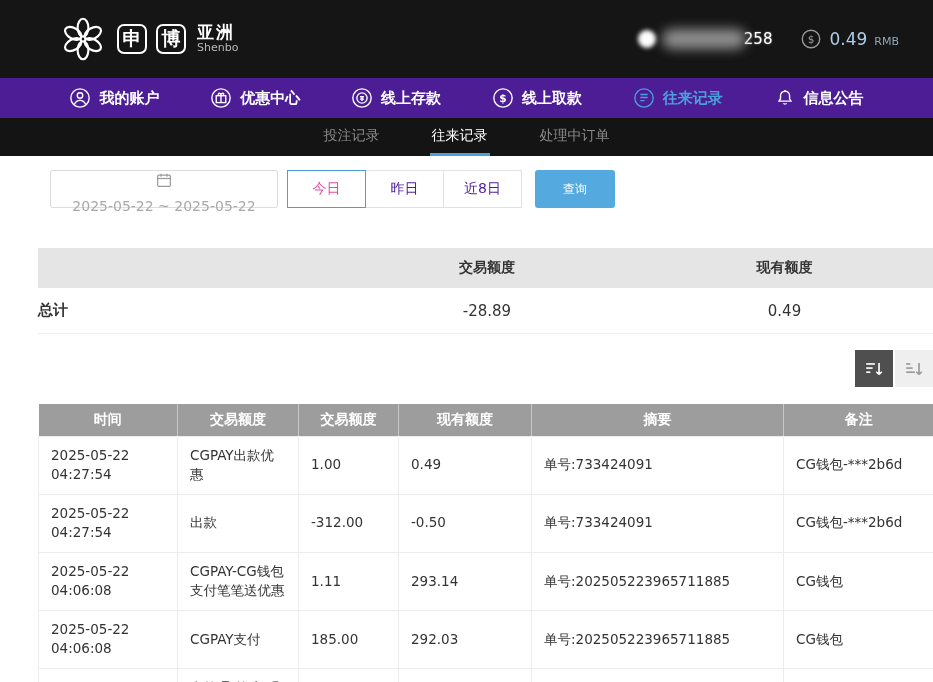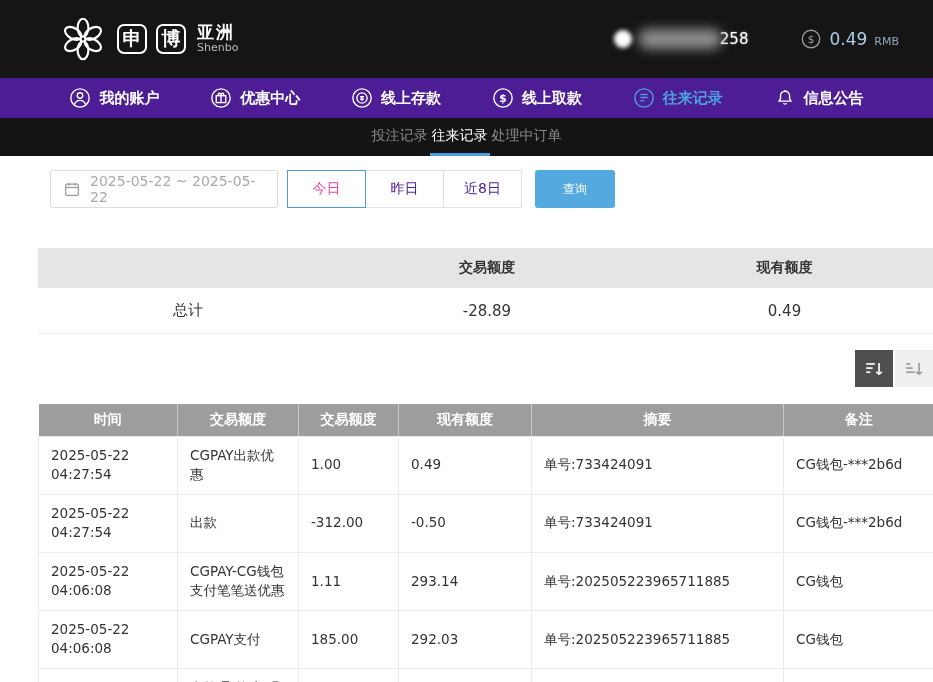--- a/index.html
+++ b/index.html
@@ -12,70 +12,70 @@
   .topbar { height:78px; background:#151515; display:flex; align-items:center;
     justify-content:space-between; padding:0 34px 0 58px; }
   .brand { display:flex; align-items:center; gap:9px; cursor:pointer; }
   .logo-flower svg { width:50px; height:50px; display:block; }
   .char-box { width:30px; height:30px; border:2px solid #fff; border-radius:7px;
     color:#fff; font-size:19px; font-weight:bold; display:flex; align-items:center;
     justify-content:center; }
   .brand-text { display:flex; flex-direction:column; line-height:1.15; margin-left:2px; }
   .brand-region { color:#fff; font-size:17px; letter-spacing:2px; font-weight:bold; }
   .brand-sub { color:#b9b9b9; font-size:11px; }
-  .top-right { display:flex; align-items:center; gap:52px; }
+  .top-right { display:flex; align-items:center; gap:28px; }
   .account { display:flex; align-items:center; gap:0; }
   .account-avatar { width:18px; height:18px; border-radius:50%; background:#fdfdfd;
     filter:blur(2px); }
   .account-blur { width:84px; height:20px; border-radius:10px; background:#8d8d8d;
     filter:blur(6px); margin:0 2px 0 6px; }
   .account-suffix { color:#fff; font-size:15px; margin-left:-4px; text-shadow:0 0 2px #999; }
   .balance { display:flex; align-items:center; gap:7px; }
   .balance-icon { color:#9a9a9a; }
   .balance-icon svg { width:22px; height:22px; display:block; }
   .balance-amount { color:#aecde8; font-size:17px; }
   .balance-currency { color:#8fa6b8; font-size:11px; margin-top:4px; }
   
   .mainnav { height:40px; background:#4c1d95; display:flex; align-items:center;
     justify-content:space-around; padding:0 44px; }
   .nav-item { display:flex; align-items:center; gap:8px; color:#fff; font-size:15px;
     font-weight:bold; cursor:pointer; white-space:nowrap; }
   .nav-item.active { color:#4ba0dc; }
   .nav-icon svg { width:22px; height:22px; display:block; }
   
-  .subnav { height:38px; background:#141414; display:flex; justify-content:center; }
+  .subnav { height:38px; background:#141414; display:flex; justify-content:center; gap:48px; }
   .subnav-item { color:#8a8a8a; font-size:14px; display:flex; align-items:center;
     border-bottom:3px solid transparent; padding:0 2px; cursor:pointer; }
   .subnav-item.active { color:#fff; border-bottom-color:#4ba0dc; }
   
   .filters { display:flex; align-items:center; margin:14px 0 0 38px; }
   .select-box { width:200px; height:38px; border:1px solid #dcdcdc; border-radius:2px;
     display:flex; align-items:center; justify-content:space-between; padding:0 10px;
     cursor:pointer; }
   .select-value { background:#b5d6f2; color:#3c3c3c; font-size:14px; padding:1px 3px; }
   .select-caret { color:#999; font-size:9px; }
   .date-box { width:228px; height:38px; border:1px solid #dcdcdc; border-radius:2px;
     display:flex; align-items:center; gap:9px; padding:0 12px; color:#a9a9a9;
-    font-size:14px; margin-left:12px; cursor:pointer; }
+    font-size:14px; margin-left:12px; cursor:pointer;flex-direction:column; }
   .cal-icon { color:#9a9a9a; }
   .cal-icon svg { width:18px; height:18px; display:block; }
   .quick-group { display:flex; margin-left:10px; }
   .quick-btn { width:79px; height:38px; border:1px solid #e2e2e2; background:#fff;
     color:#4c1d95; font-size:14px; display:flex; align-items:center; justify-content:center;
     margin-left:-1px; cursor:pointer; }
   .quick-btn.active { border-color:#4ba0dc; color:#ec4899; position:relative; z-index:1; }
   .search-btn { width:80px; height:38px; background:#54aade; color:#fff; font-size:12px;
     border:none; border-radius:3px; margin-left:13px; cursor:pointer;
     font-family:inherit; }
   
   .summary { margin:40px 0 0 38px; width:895px; }
   .summary-header { display:flex; background:#e5e5e5; height:40px; align-items:center; }
   .summary-row { display:flex; height:46px; background:#fff; align-items:center;
     border-bottom:1px solid #f0f0f0; }
-  .sum-col1 { width:300px; text-align:center; }
+  .sum-col1 { width:300px; text-align:left;font-weight:bold; }
   .sum-col2 { width:298px; text-align:center; }
   .sum-col3 { width:297px; text-align:center; }
   .summary-header div { font-size:14px; font-weight:bold; color:#333; }
   .summary-row div { font-size:15px; color:#333; }
   
   .sort-row { display:flex; justify-content:flex-end; margin-top:16px; gap:2px; }
   .sort-btn { width:38px; height:37px; display:flex; align-items:center;
     justify-content:center; cursor:pointer; border:none; }
   .sort-btn svg { width:22px; height:22px; display:block; }
   .sort-btn.desc { background:#4f4f4f; color:#fff; }

